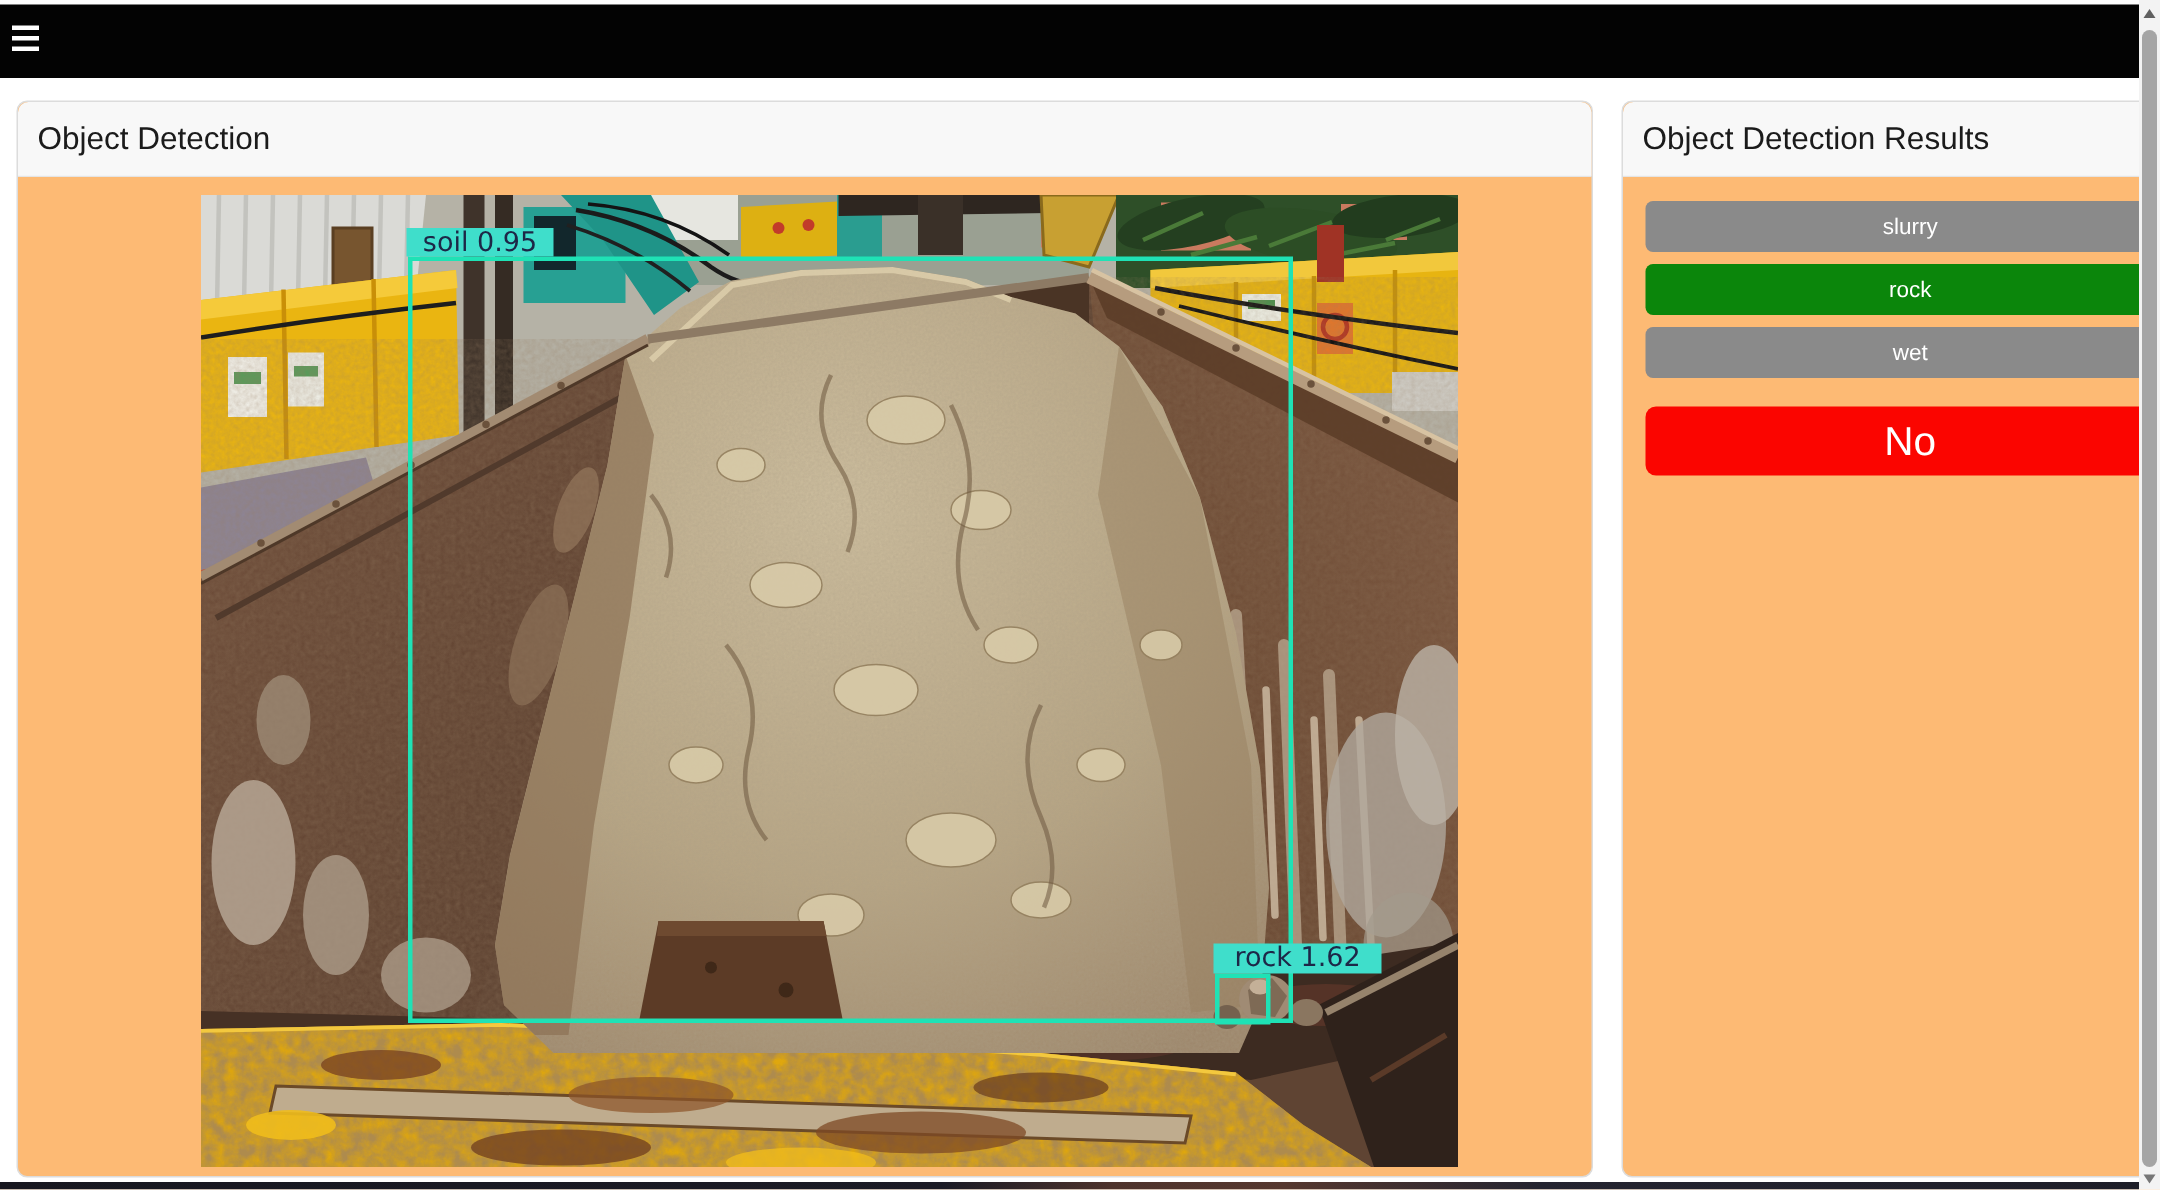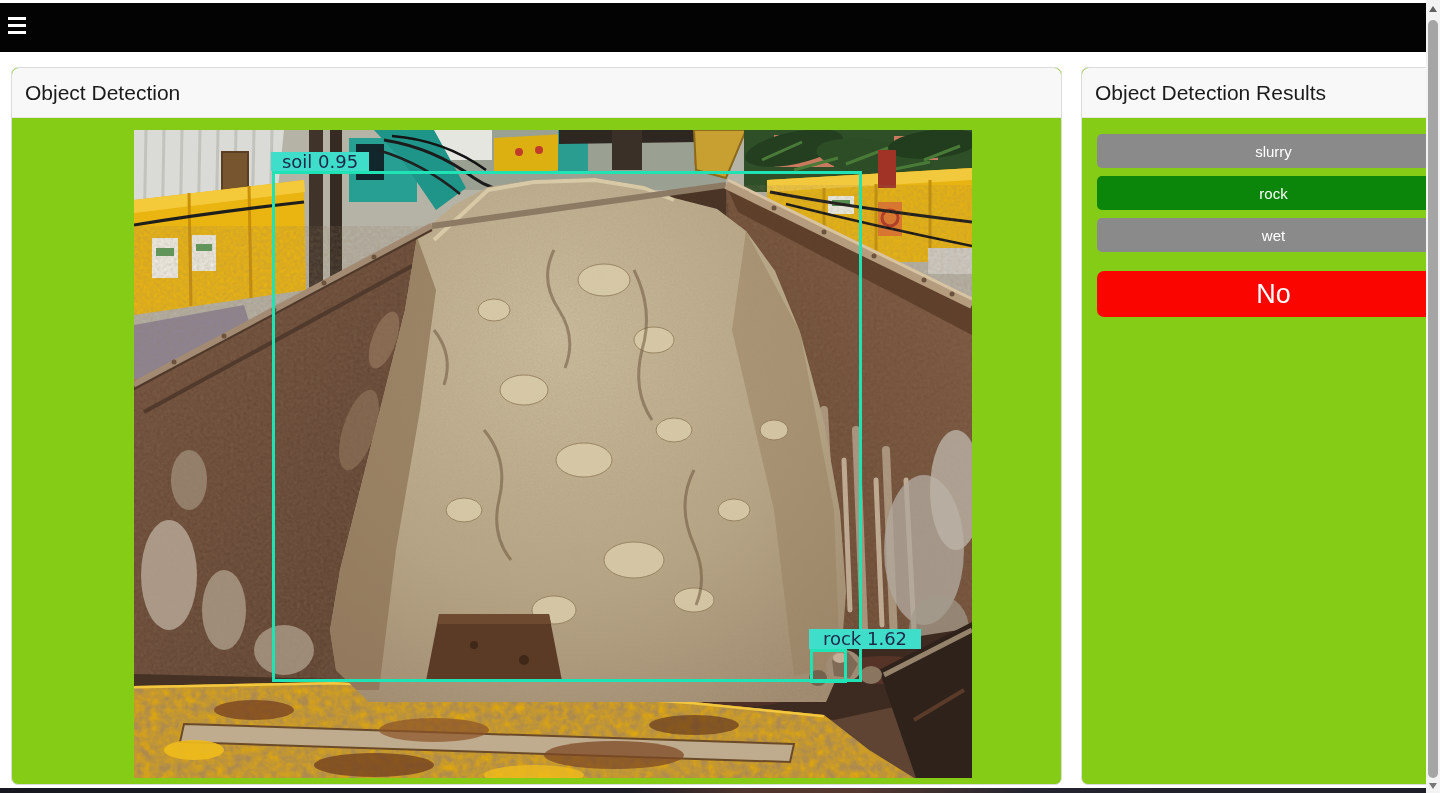--- a/index.html
+++ b/index.html
@@ -4,21 +4,21 @@
 <style>
   html,body{margin:0;padding:0;background:#fff;}
   body{width:1440px;height:793px;overflow:hidden;font-family:"Liberation Sans",sans-serif;position:relative;}
 
   
   .navbar{position:absolute;left:0;top:3px;width:1426px;height:49px;background:#030303;}
   .hamburger{position:absolute;left:8px;top:14px;width:18px;height:18px;cursor:pointer;}
   .hamburger span{display:block;width:18px;height:3px;background:#fff;margin:0 0 4px 0;}
 
   
-  .card{position:absolute;background:#84cc16;border:1px solid #dcdcdc;border-radius:7px;box-sizing:border-box;}
+  .card{position:absolute;background:#fdba74;border:1px solid #dcdcdc;border-radius:7px;box-sizing:border-box;}
   .card-header{height:49px;line-height:49px;background:#f8f8f8;border-bottom:1px solid #e5e5e5;
                border-radius:7px 7px 0 0;padding-left:13px;font-size:21px;color:#1b1b1b;}
   #detection-card{left:11px;top:67px;width:1051px;height:718px;}
   #results-card{left:1081px;top:67px;width:385px;height:718px;}
 
   
   #photo-wrap{position:absolute;left:106px;top:62px;width:838px;height:648px;overflow:hidden;padding-left:16px;}
   #photo-wrap svg{display:block;}
   .det-box{position:absolute;box-sizing:border-box;border:3px solid #1fe2b5;}
   .det-label{position:absolute;background:#3fdecb;color:#1d2747;font-family:"DejaVu Sans",sans-serif;

